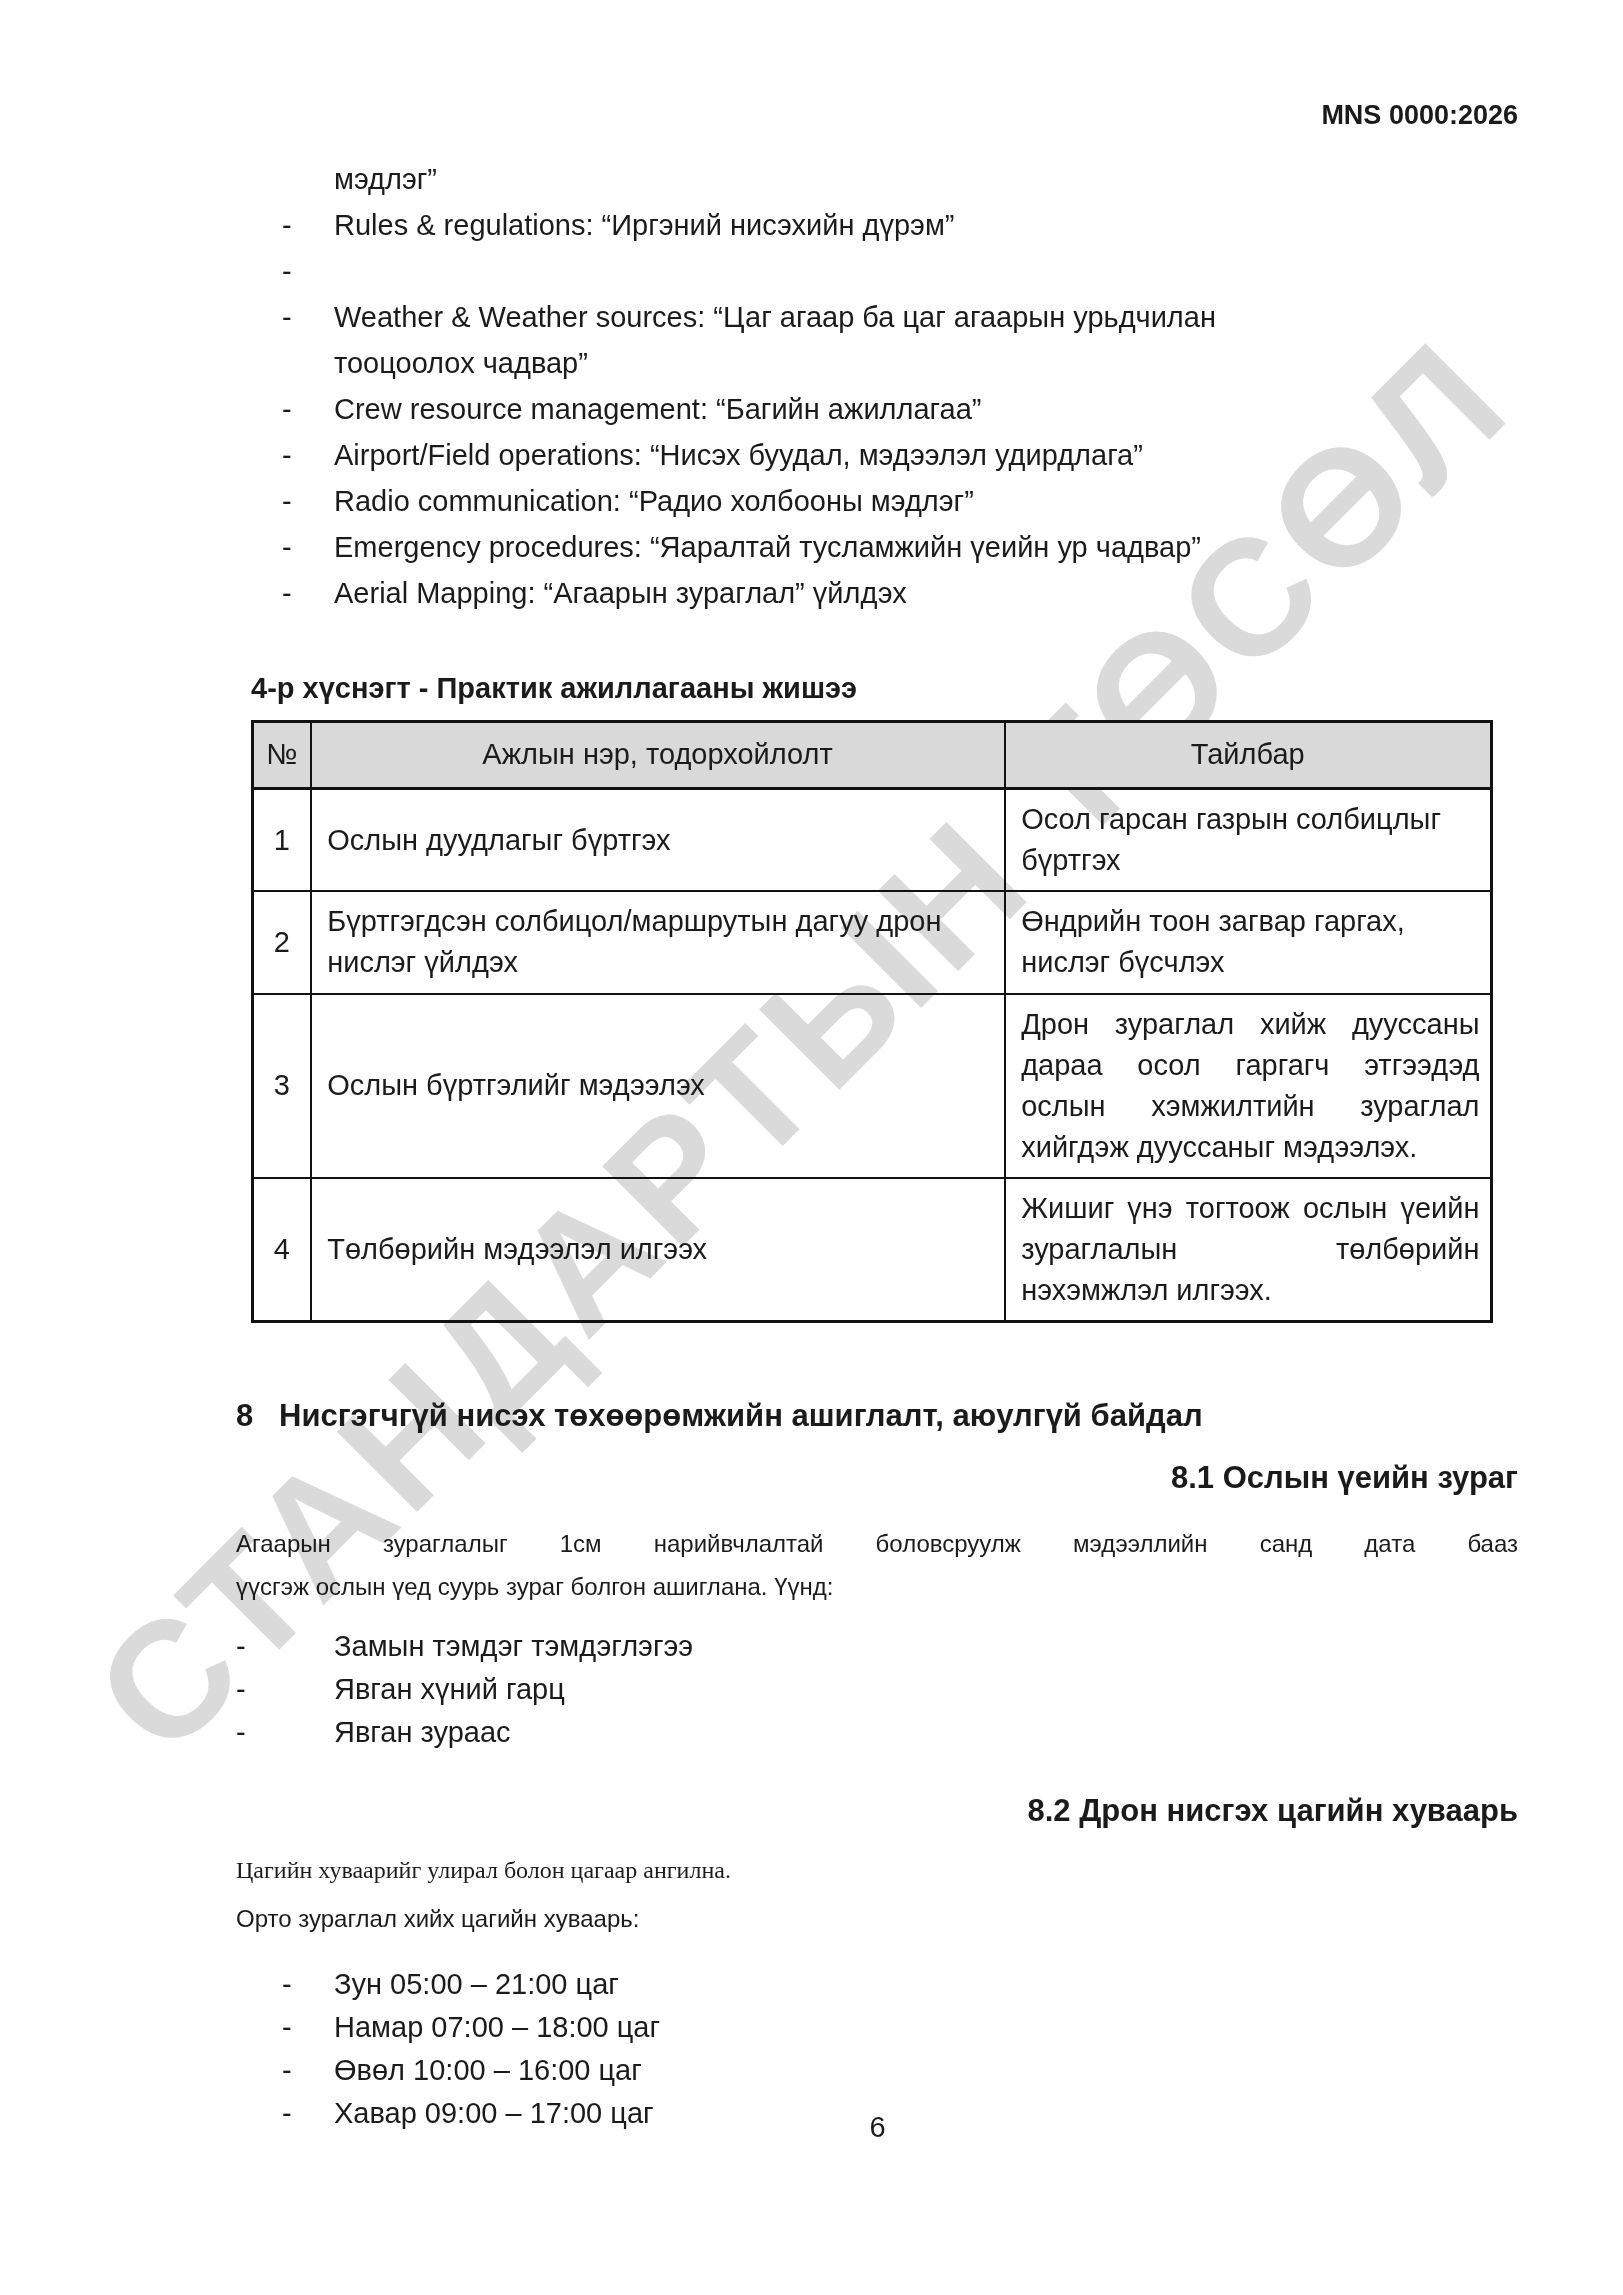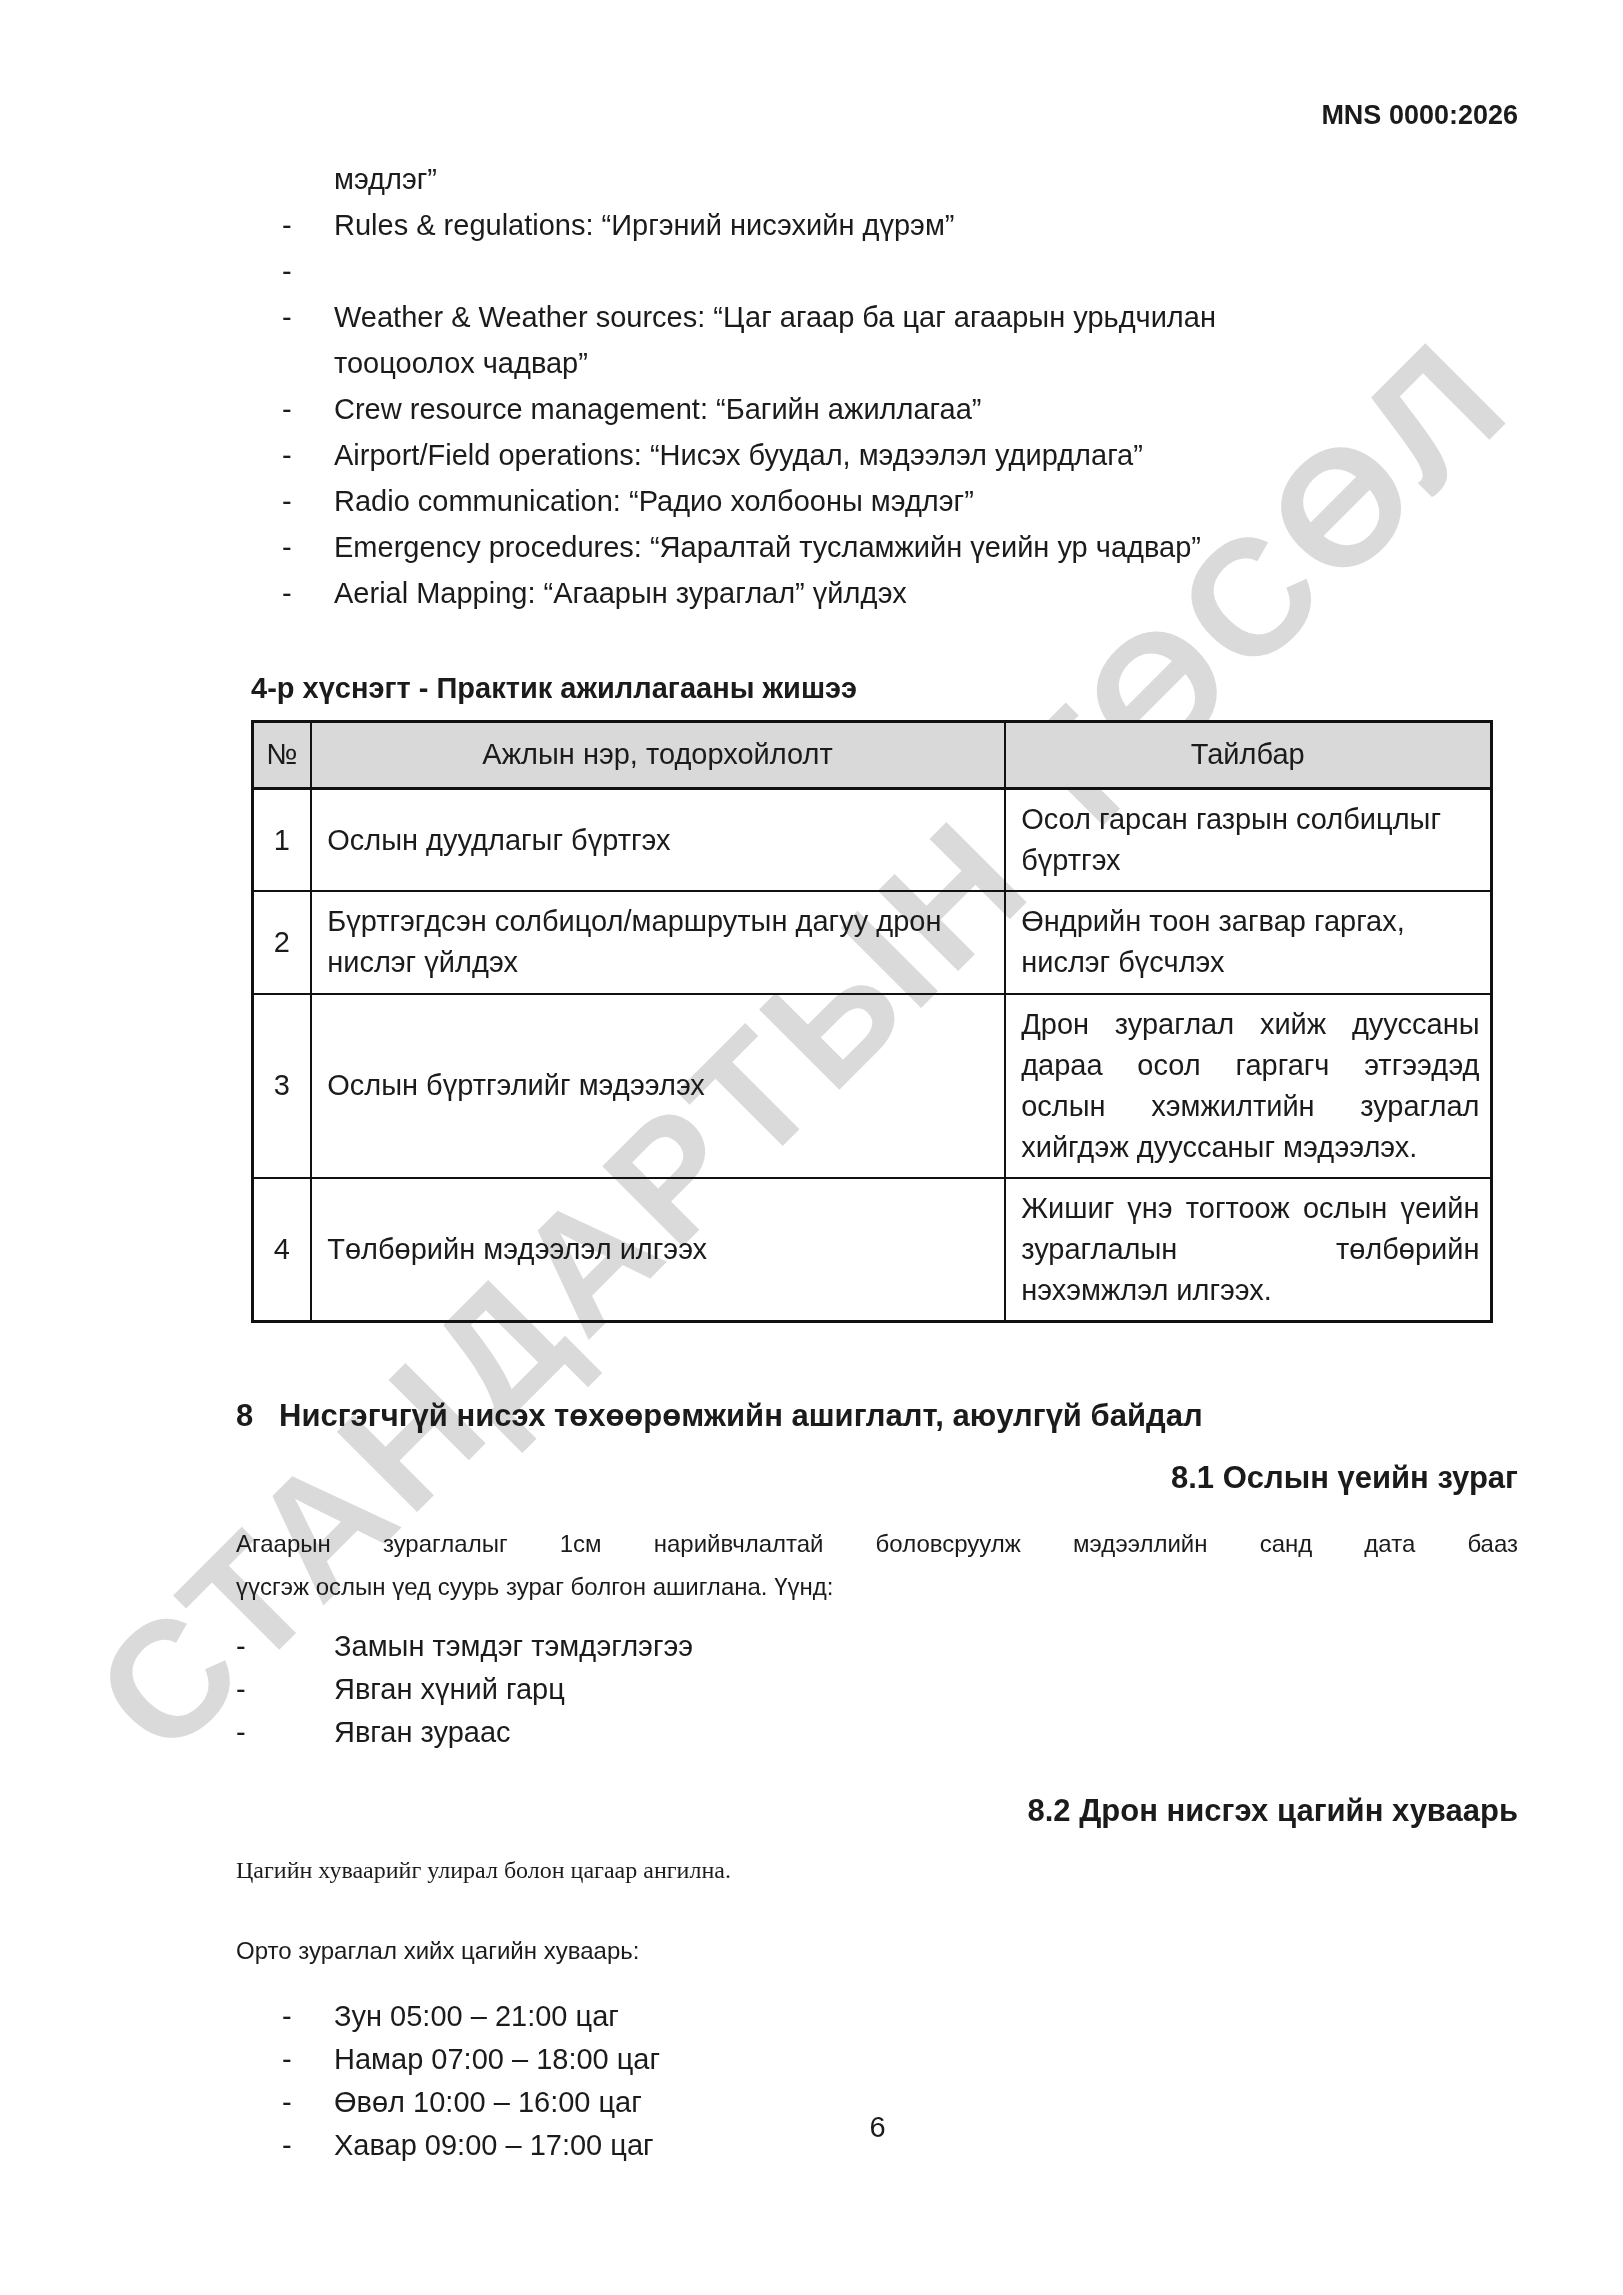--- a/index.html
+++ b/index.html
@@ -33,21 +33,21 @@
   .h81{margin-top:23px;}
   .para{font-size:24px;line-height:43px;}
   .p81{margin-top:25px;}
   .stretch{text-align:justify;text-align-last:justify;}
   .blist{margin-top:16.4px;}
   .bline{position:relative;padding-left:98px;font-size:29px;line-height:43px;height:43px;white-space:nowrap;}
   .bline .dash0{position:absolute;left:0;top:0;}
   .bline .dash70{position:absolute;left:46px;top:0;}
   .h82{margin-top:37px;}
   .p82a{margin-top:19px;font-family:Liberation Serif, serif;}
-  .p82b{margin-top:37px;}
+  .p82b{margin-top:5px;}
   .slist{margin-top:23px;}
   .footer{position:absolute;top:2108px;left:236px;width:1283px;text-align:center;font-size:29px;line-height:39px;z-index:1;}
 </style>
 </head>
 <body>
 
 <div class="watermark">СТАНДАРТЫН ТӨСӨЛ</div>
 
 <div class="content">
 

